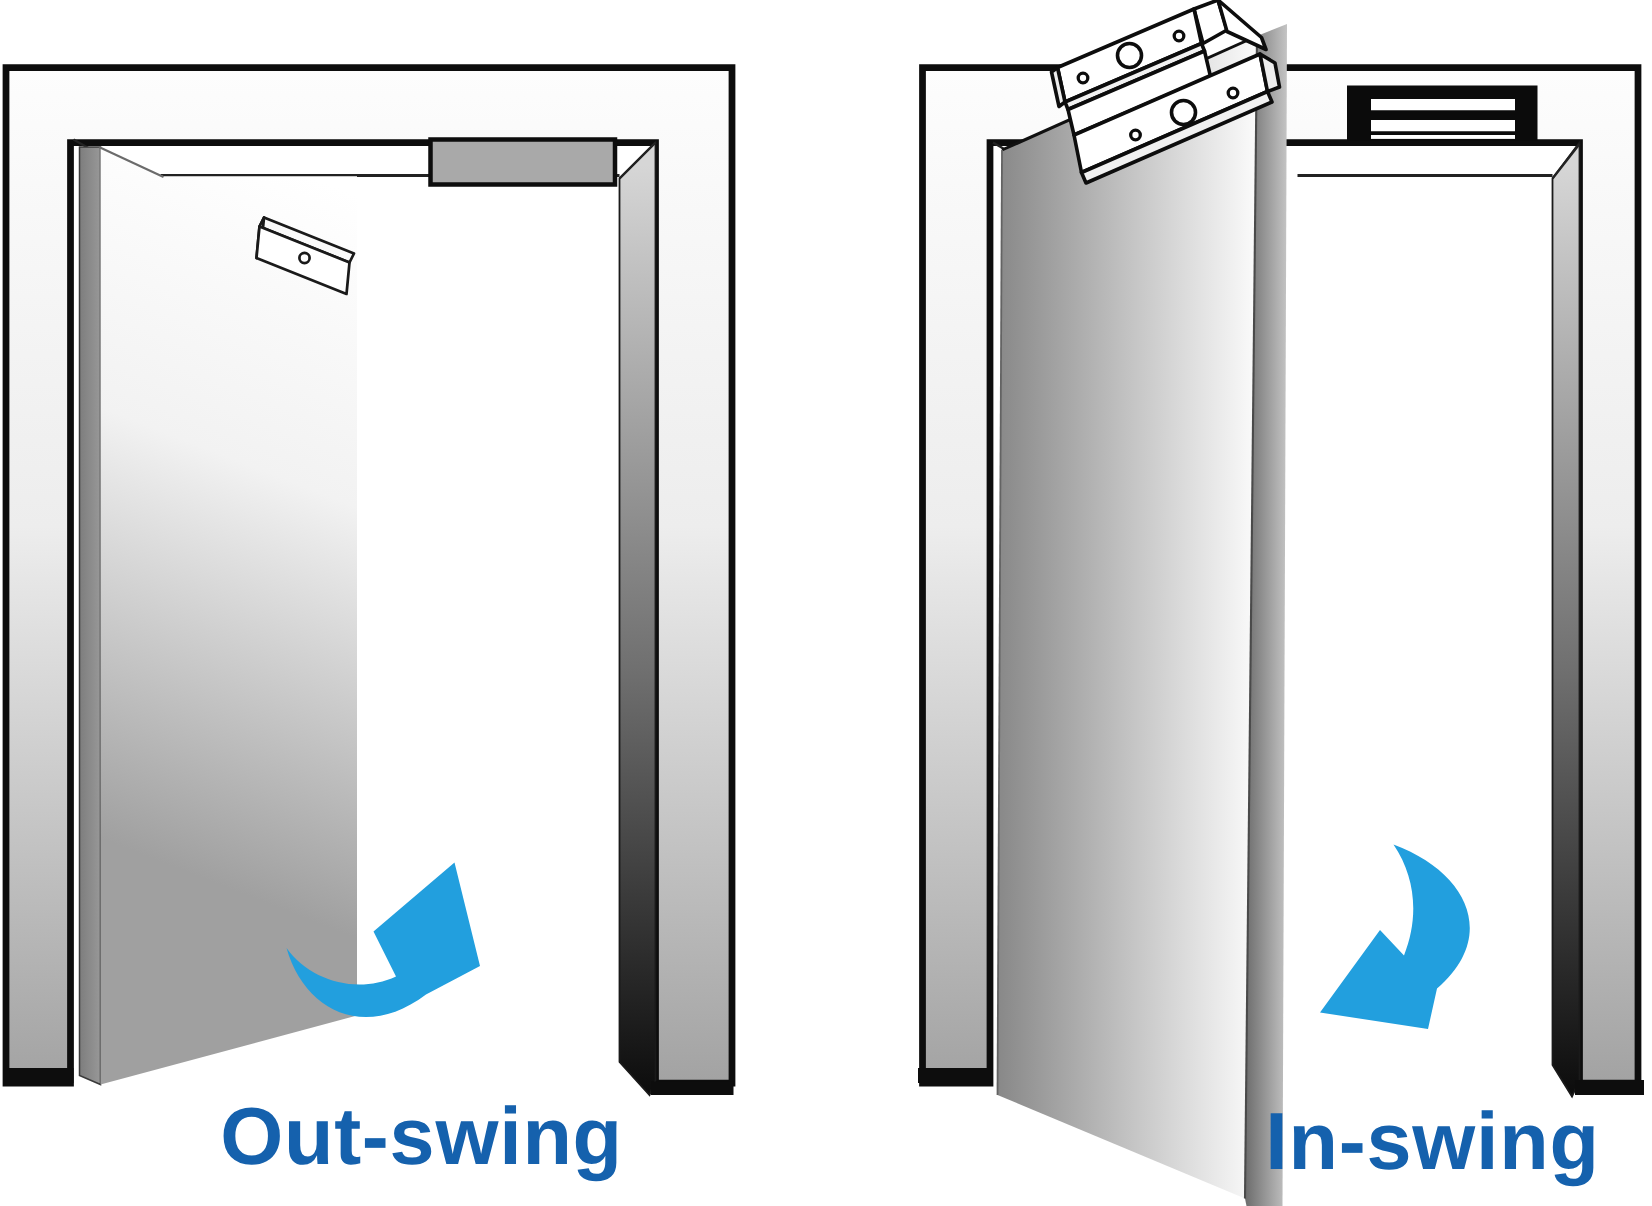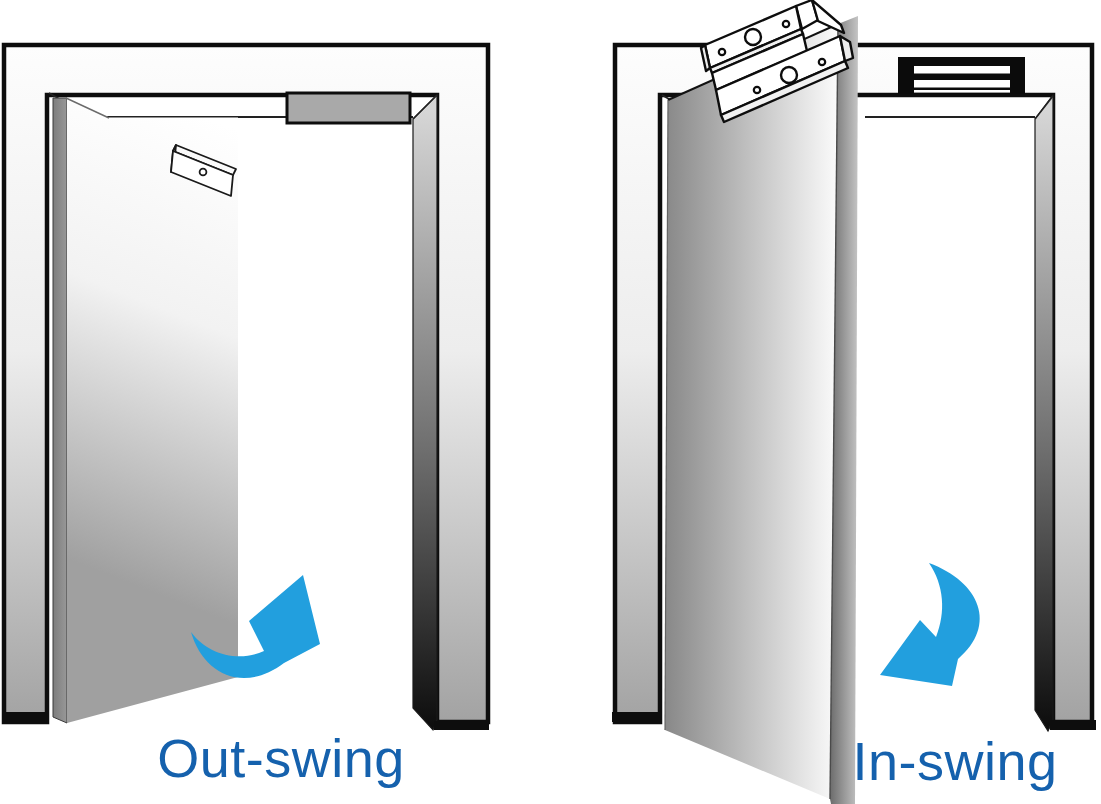--- a/index.html
+++ b/index.html
@@ -1,20 +1,20 @@
 <!DOCTYPE html>
 <html><head>
 <meta charset="utf-8">
 <style>
   html,body{margin:0;padding:0;background:#ffffff;}
   #stage{position:relative;width:1101px;height:804px;background:#fff;overflow:hidden;
          font-family:"Liberation Sans",sans-serif;}
   #diagram-svg{position:absolute;left:0;top:0;}
   .swing-label{position:absolute;font-family:"Liberation Sans",sans-serif;
-       font-size:54px;font-weight:400;color:#1561AD;text-align:center;
+       font-size:54px;font-weight:700;color:#1561AD;text-align:center;
        line-height:58px;letter-spacing:0.5px;white-space:nowrap;}
   #label-out{left:116px;top:729px;width:330px;}
   #label-in{left:802px;top:732px;width:306px;}
 </style>
 </head>
 <body>
 
 <div id="stage">
 
 <svg id="diagram-svg" width="1101" height="804" viewBox="0 0 1101 804">

